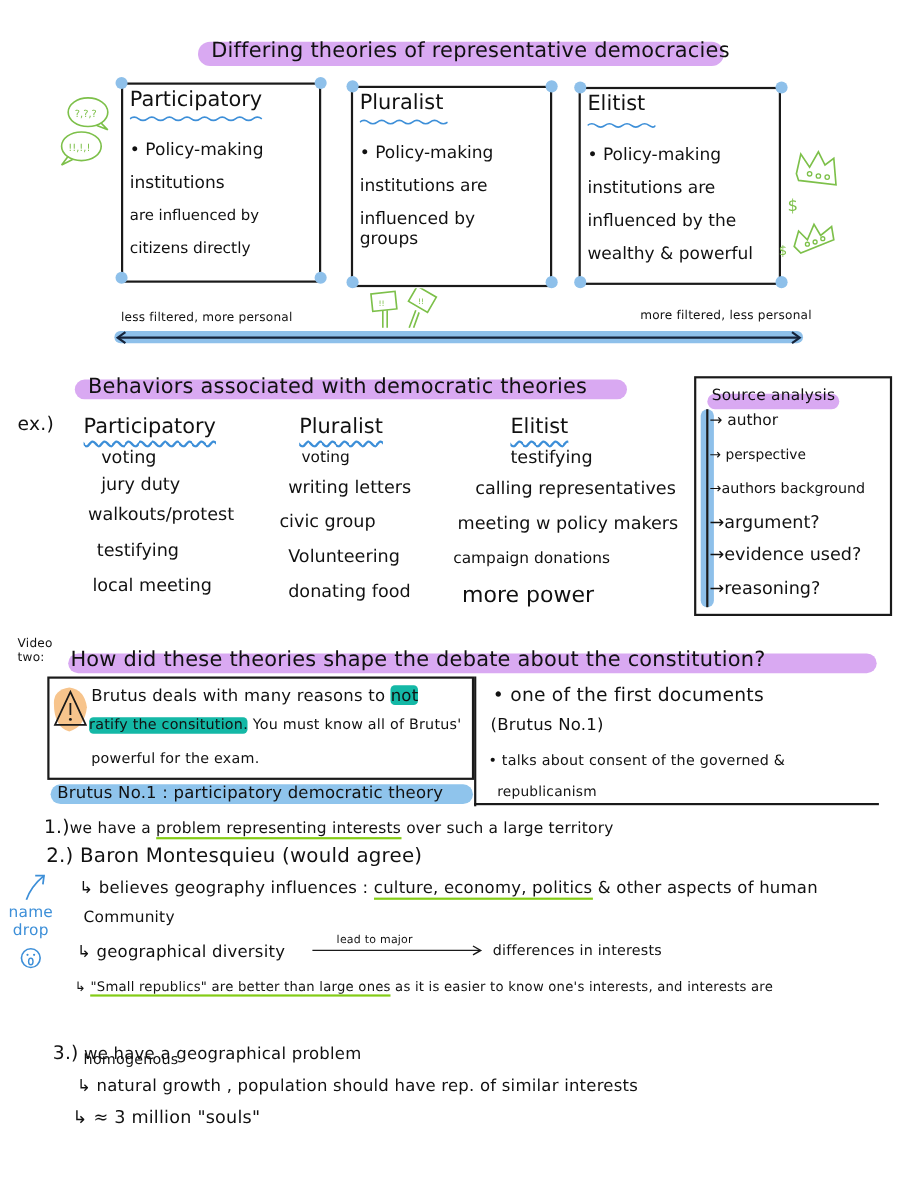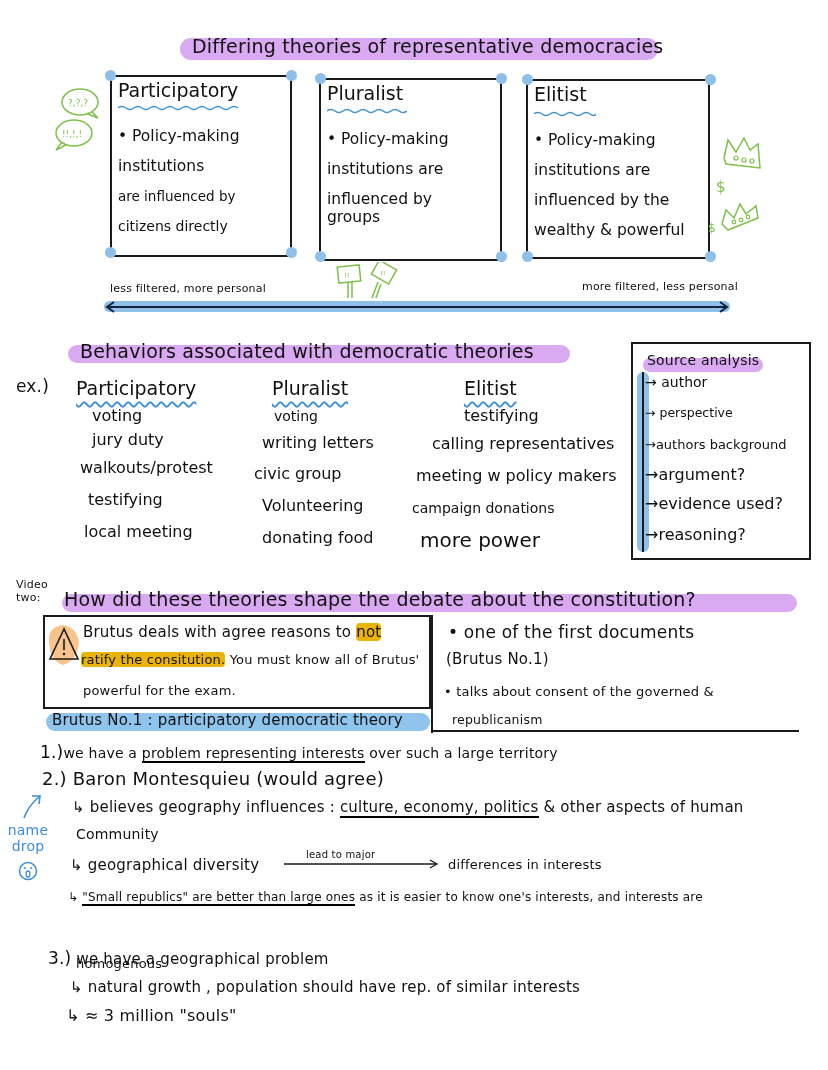--- a/index.html
+++ b/index.html
@@ -1,30 +1,30 @@
 <!DOCTYPE html>
 <html><head>
   <meta charset="utf-8">
   <style>
     * { box-sizing: border-box; margin: 0; padding: 0; }
     html, body { width: 828px; height: 1070px; background: #ffffff; overflow: hidden; }
     body { position: relative; font-family: "DejaVu Sans", sans-serif; color: #111; }
     .abs { position: absolute; }
     .hl-purple { background: #d9a9f2; border-radius: 12px; }
     .hl-blue { background: #8fc4ec; border-radius: 10px; }
-    .hl-orange { background: #eab308; border-radius: 4px; }
+    .hl-orange { background: #14b8a6; border-radius: 4px; }
     .hand { font-family: "DejaVu Sans", sans-serif; letter-spacing: 0.2px; white-space: nowrap; }
     .title1 { font-size: 19px; }
     .theory-box { position: absolute; border: 2px solid #1a1a1a; background: #fff; }
     .corner { position: absolute; width: 11px; height: 11px; border-radius: 50%; background: #8ec0ea; }
     .theory-title { font-size: 19px; position: absolute; left: 6px; top: 2px; }
     .squiggle { position: absolute; left: 6px; height: 6px; }
     .theory-body { position: absolute; left: 6px; top: 44px; font-size: 15.5px; line-height: 30px; }
     .wave-underline { text-decoration: underline wavy #3d8fd8; text-underline-offset: 6px; text-decoration-thickness: 1.5px; }
-    .underline-blue { border-bottom: 2px solid #000000; }
+    .underline-blue { border-bottom: 2px solid #84cc16; }
     .small { font-size: 11px; }
     .col { position: absolute; font-size: 16px; line-height: 32px; }
     .col-head { font-size: 19px; }
     .src-box { position: absolute; left: 631px; top: 342px; width: 180px; height: 218px; border: 2px solid #1a1a1a; }
     .src-item { position: absolute; left: 12px; font-size: 14px; white-space: nowrap; }
     .note-box { position: absolute; left: 43px; top: 615px; width: 388px; height: 94px; border: 2px solid #1a1a1a; }
     .line { position: absolute; background: #1a1a1a; }
   </style>
 </head>
 <body>
@@ -175,21 +175,21 @@
 <div class="abs hand" style="left:64px; top:588px; font-size:19px;">How did these theories shape the debate about the constitution?</div>
 
 <div class="note-box">
   <svg class="abs" style="left:2px; top:4px;" width="34" height="46" viewBox="0 0 34 46">
     <path d="M2 18 Q2 6 16 4 Q30 6 32 22 Q30 40 16 44 Q2 40 2 18 Z" fill="#f7c48c"></path>
     <path d="M17 8 L3 38 L31 38 Z" fill="none" stroke="#1a1a1a" stroke-width="1.6"></path>
     <line x1="17" y1="18" x2="17" y2="29" stroke="#1a1a1a" stroke-width="1.6"></line>
     <circle cx="17" cy="33" r="1.3" fill="#1a1a1a"></circle>
   </svg>
   <div class="abs hand" style="left:38px; top:6px; font-size:15px;">
-    <span>Brutus deals with agree reasons to </span><span class="hl-orange">not</span>
+    <span>Brutus deals with many reasons to </span><span class="hl-orange">not</span>
   </div>
   <div class="abs hand" style="left:36px; top:35px; font-size:13px;">
     <span class="hl-orange">ratify the consitution.</span><span> You must know all of Brutus'</span>
   </div>
   <div class="abs hand" style="left:38px; top:66px; font-size:13px;">powerful for the exam.</div>
 </div>
 
 <div class="abs hl-blue" style="left:46px; top:713px; width:384px; height:18px;"></div>
 <div class="abs hand" style="left:52px; top:711px; font-size:15px;">Brutus No.1 : participatory democratic theory</div>
 

